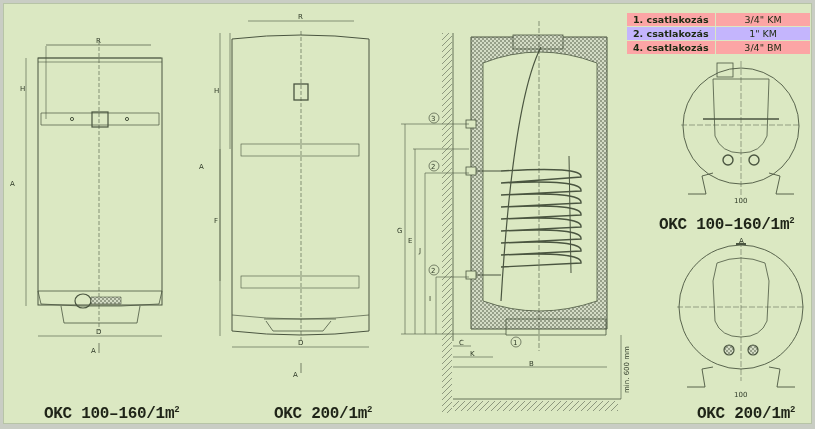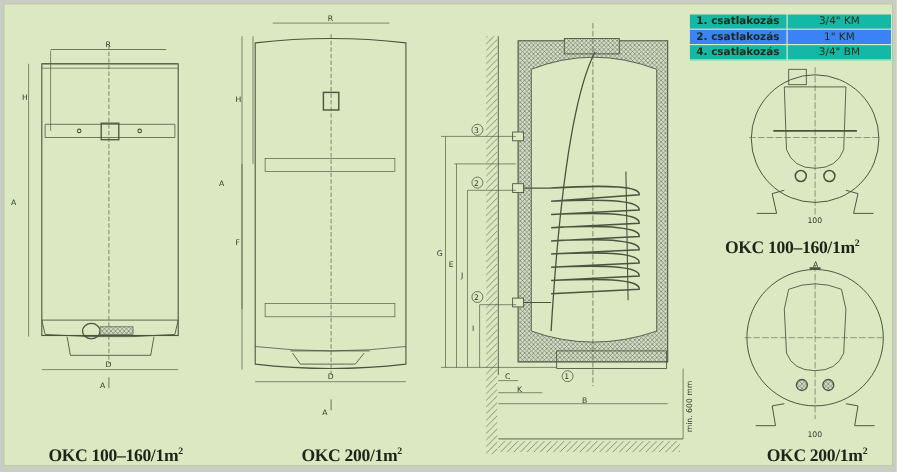--- a/index.html
+++ b/index.html
@@ -1,27 +1,27 @@
 <!DOCTYPE html>
 <html><head>
 <meta charset="utf-8">
 <style>
   html,body{margin:0;padding:0;}
   body{width:815px;height:429px;overflow:hidden;background:#c9cdc4;font-family:"Liberation Sans",sans-serif;}
   .canvas{position:absolute;left:3px;top:3px;width:809px;height:421px;background:#dbe8c2;border:1px solid #b7c4a6;box-sizing:border-box;}
   svg{position:absolute;left:0;top:0;}
   .lbl{font-family:"DejaVu Sans",sans-serif;font-size:7px;fill:#2f3a28;}
-  .title{position:absolute;font-family:Liberation Serif, serif;font-weight:bold;color:#1f2418;font-size:16px;letter-spacing:-0.3px;white-space:nowrap;text-align:right;}
+  .title{position:absolute;font-family:Liberation Mono, monospace;font-weight:bold;color:#1f2418;font-size:16px;letter-spacing:-0.3px;white-space:nowrap;text-align:right;}
   .title sup{font-size:9px;}
   table.conn{position:absolute;left:622px;top:8px;border-collapse:collapse;font-family:"DejaVu Sans",sans-serif;font-size:9.5px;}
   table.conn td{height:13px;padding:0 6px;border:1px solid #dbe8c2;}
   table.conn td.k{width:78px;font-weight:bold;color:#1c2a12;}
   table.conn td.v{width:90px;text-align:center;color:#1c2a12;}
-  tr.g td{background:#14b8a6;}
-  tr.w td{background:#3b82f6;margin-top:24px;}
+  tr.g td{background:#fca5a5;}
+  tr.w td{background:#c4b5fd;margin-top:24px;}
 </style>
 </head>
 <body>
 
 <div class="canvas">
 <svg width="809" height="421" viewBox="3 3 809 421">
   <defs>
     <pattern id="xh" width="4" height="4" patternUnits="userSpaceOnUse">
       <rect width="4" height="4" fill="#d4dcc6"></rect>
       <path d="M0,0 L4,4 M4,0 L0,4" stroke="#6b7660" stroke-width="0.6"></path>

